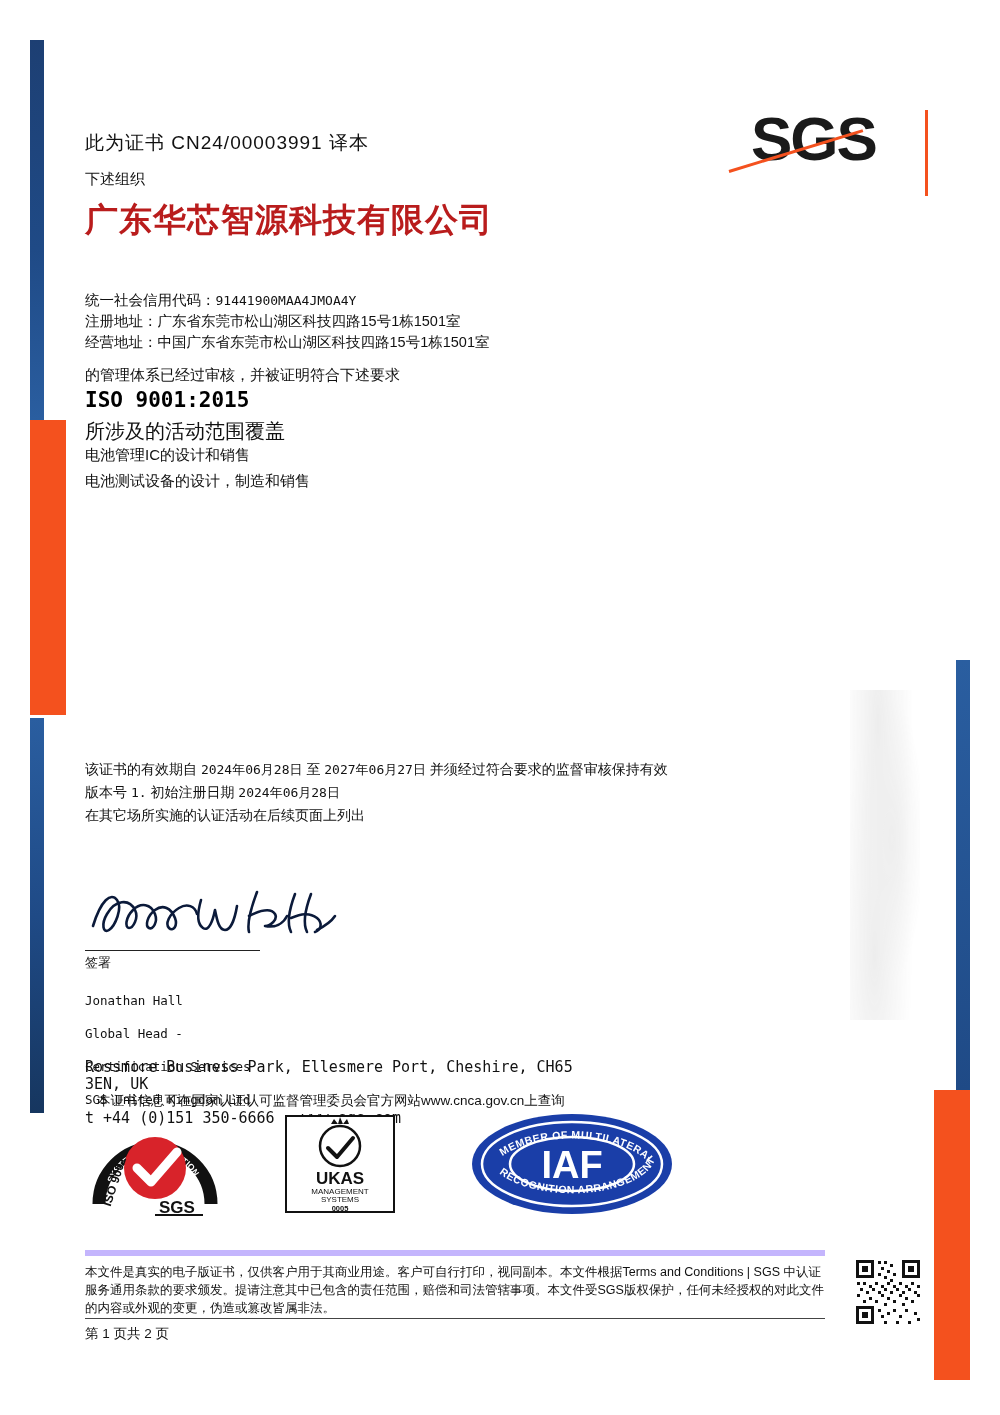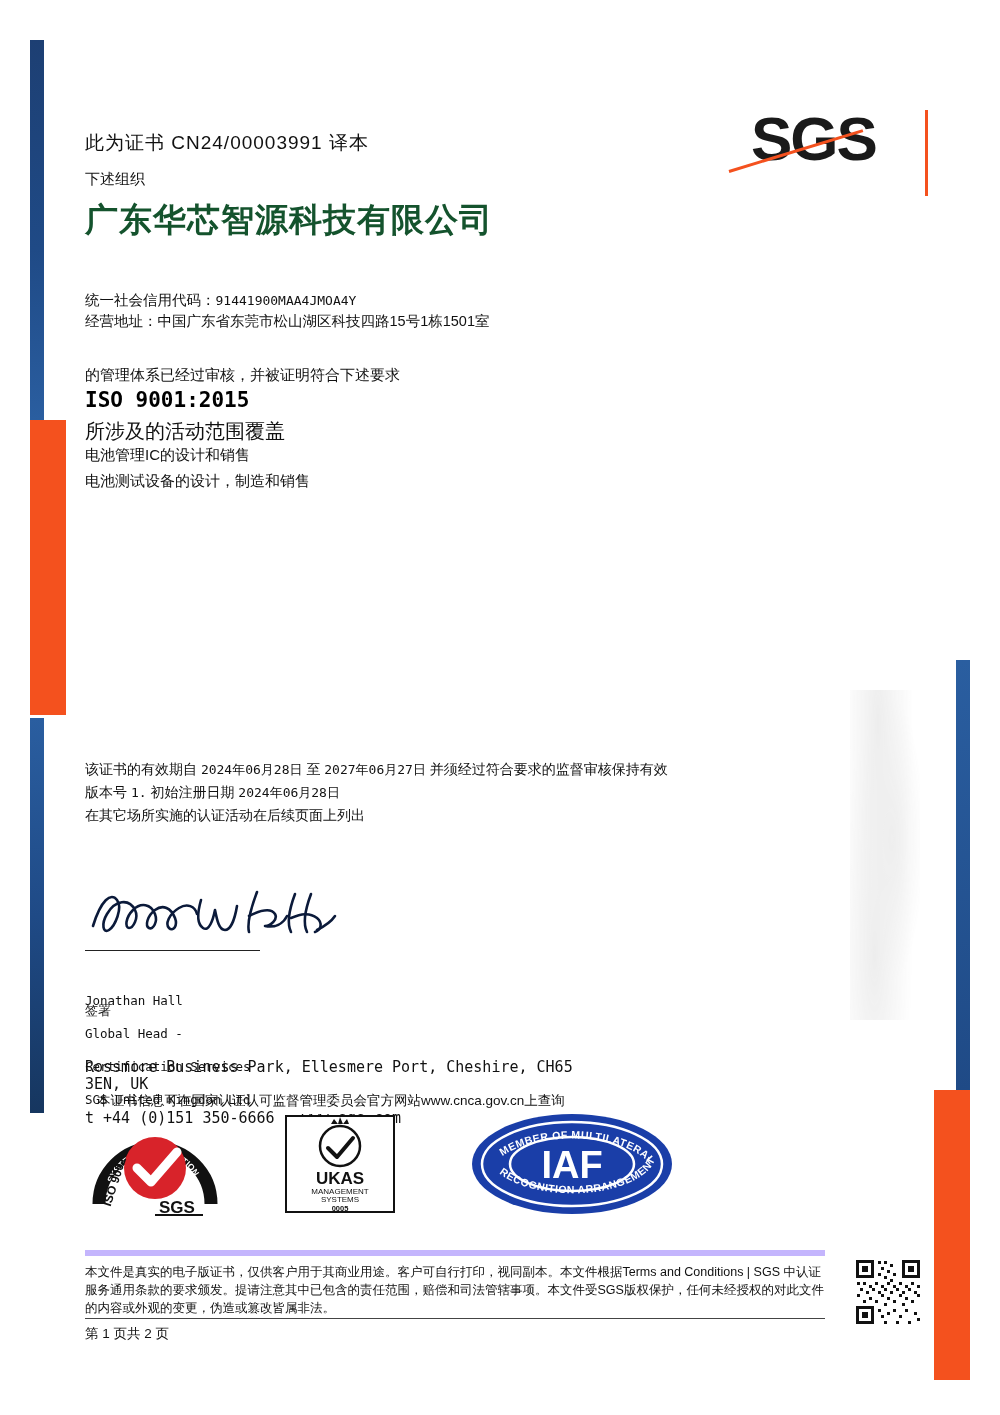--- a/index.html
+++ b/index.html
@@ -114,21 +114,21 @@
     position: absolute;
     top: 170px;
     font-size: 15px;
     color: #111;
   }
   .company-name {
     position: absolute;
     top: 198px;
     font-size: 33px;
     font-weight: bold;
-    color: #14532d;
+    color: #b91c1c;
     letter-spacing: 1px;
   }
   .details {
     position: absolute;
     top: 290px;
     font-size: 14.5px;
     line-height: 21px;
     color: #111;
   }
   .details .mono {
@@ -195,21 +195,20 @@
     width: 175px;
     height: 1px;
     background: #222;
   }
   .sig-label {
     position: absolute;
     left: 0px;
     top: 74px;
     font-size: 13px;
     color: #111;
-    margin-top: 48px;
   }
   .sig-details {
     position: absolute;
     left: 0px;
     top: 96px;
     font-family: "DejaVu Sans Mono", monospace;
     font-size: 12.5px;
     line-height: 16.5px;
     color: #111;
     white-space: pre-line;
@@ -317,20 +316,23 @@
 
     <div class="line-translation">此为证书 CN24/00003991 译本</div>
 
     <div class="line-org-label">下述组织</div>
 
     <div class="company-name">广东华芯智源科技有限公司</div>
 
     <div class="details">
       <div>
         <span>统一社会信用代码：</span><span class="mono">91441900MAA4JMOA4Y</span>
+      </div>
+      <div>
+        <span>注册地址：</span><span>广东省东莞市松山湖区科技四路15号1栋1501室</span>
       </div>
       <div>
         <span>经营地址：</span><span>中国广东省东莞市松山湖区科技四路15号1栋1501室</span>
       </div>
     </div>
 
     <div class="conform-line">的管理体系已经过审核，并被证明符合下述要求</div>
 
     <div class="standard">ISO 9001:2015</div>
 

